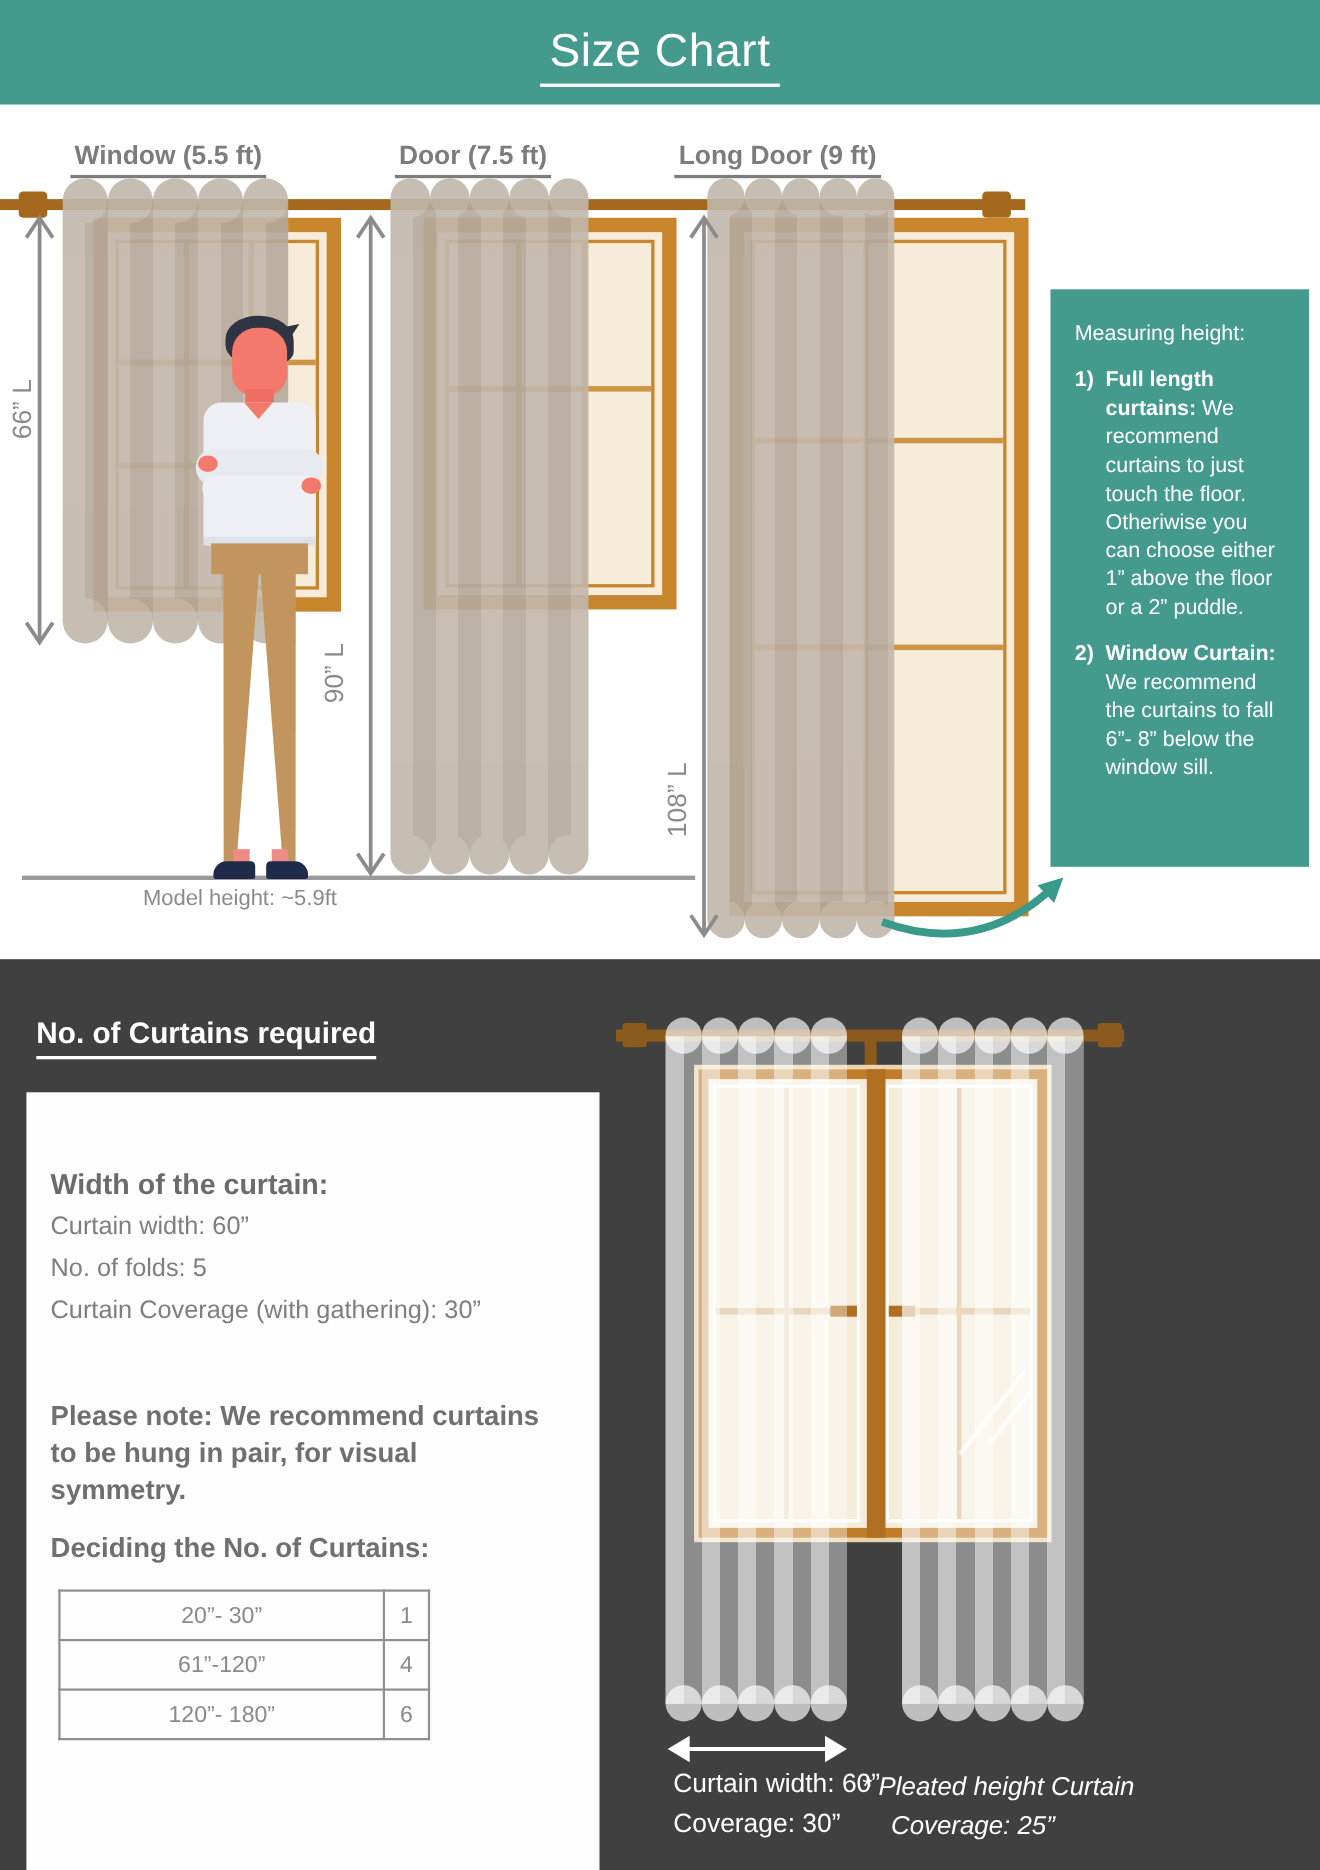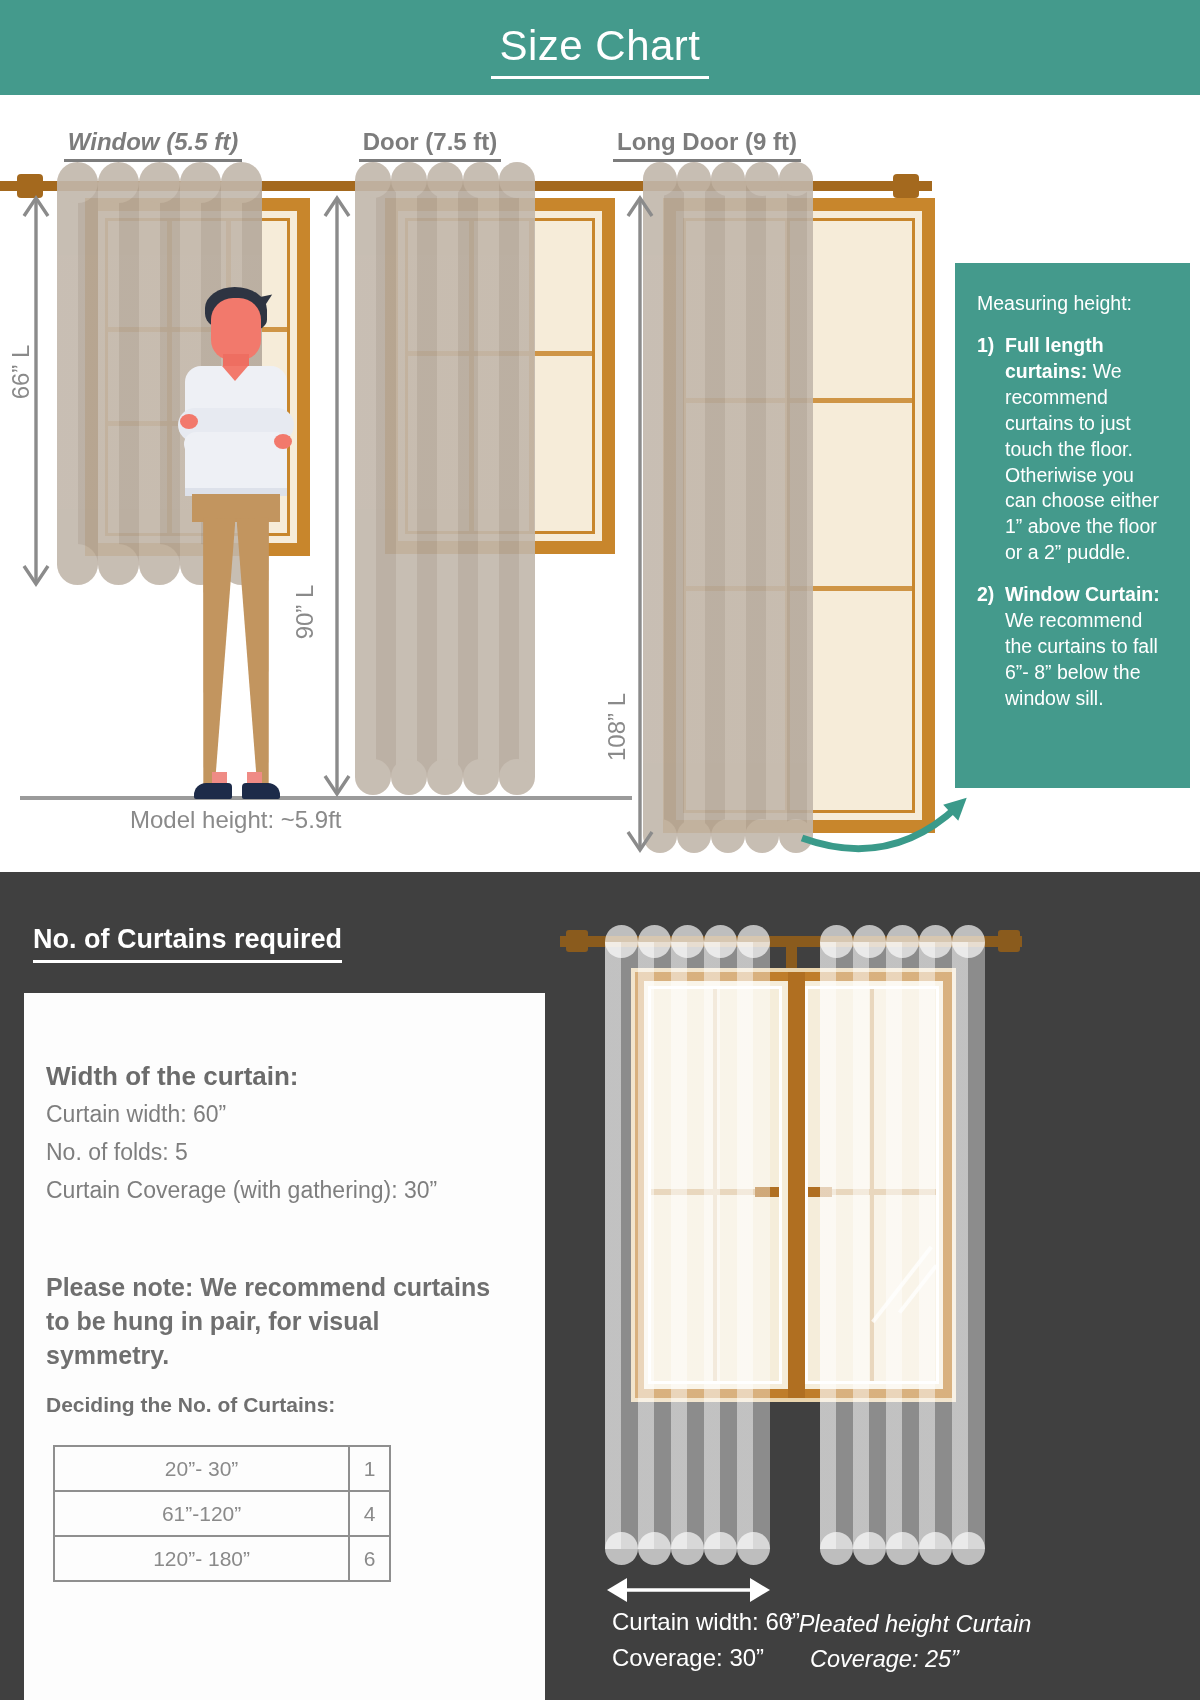--- a/index.html
+++ b/index.html
@@ -38,21 +38,21 @@
   .sheer {
     --cfill:rgba(255,255,255,.66);
     --cstripes:repeating-linear-gradient(90deg,rgba(255,255,255,.68) 0 16.5px,rgba(255,255,255,.40) 16.5px 33px); }
 
   
   .marrow { position:absolute; z-index:6; }
   .vlabel { position:absolute; z-index:6; width:96px; text-align:center; font-size:24px; color:#8a8a8a;
             transform:rotate(-90deg); white-space:nowrap; }
 
   .floor { position:absolute; left:20px; top:796px; width:612px; height:4px; background:#9b9b9b; z-index:4; }
-  .model-cap { position:absolute; left:130px; top:806px; font-size:24px; color:#8a8a8a; z-index:6; }
+  .model-cap { position:absolute; left:130px; top:806px; font-size:20px; color:#8a8a8a; z-index:6; }
 
   
   .man { position:absolute; left:160px; top:286px; width:150px; height:514px; z-index:5; }
   .man div { position:absolute; }
   .hair  { left:45px; top:1px; width:62px; height:44px; background:#2e3442; border-radius:48% 52% 26% 40%; }
   .flick { left:98px; top:10px; width:0; height:0; border-left:16px solid #2e3442; border-bottom:16px solid transparent; transform:rotate(-12deg); }
   .face  { left:51px; top:12px; width:50px; height:62px; background:#f2796c; border-radius:22px 22px 20px 20px; }
   .neck  { left:63px; top:68px; width:26px; height:16px; background:#ee6e61; }
   .shirt { left:25px; top:80px; width:102px; height:130px; background:#eef0f5; border-radius:16px 16px 6px 6px; }
   .chestv{ left:62px; top:80px; width:0; height:0; border-left:13px solid transparent; border-right:13px solid transparent; border-top:15px solid #f2796c; }
@@ -82,21 +82,21 @@
 
   
   .bsec { position:absolute; left:0; top:872px; width:1200px; height:976px; background:#404040; z-index:8; }
   .bsec .bheading { position:absolute; left:33px; top:52px; }
   .bsec .bheading span { display:inline-block; color:#fff; font-size:27px; font-weight:bold;
                          border-bottom:3px solid #fff; padding-bottom:5px; }
   .panel { position:absolute; left:24px; top:121px; width:521px; height:707px; background:#fdfdfd; }
   .panel .wtitle { position:absolute; left:22px; top:68px; font-size:26px; font-weight:bold; color:#6b6b6b; }
   .panel .spec { position:absolute; left:22px; font-size:23px; color:#7e7e7e; }
   .panel .note { position:absolute; left:22px; top:278px; width:450px; font-size:25px; font-weight:bold; color:#6f6f6f; line-height:1.35; }
-  .panel .ttitle { position:absolute; left:22px; top:400px; font-size:21px; font-weight:bold; color:#6f6f6f; }
+  .panel .ttitle { position:absolute; left:22px; top:400px; font-size:25px; font-weight:bold; color:#6f6f6f; }
   .rtable { position:absolute; left:29px; top:452px; width:338px; border-collapse:collapse; font-size:21px; color:#8a8a8a; }
   .rtable th, .rtable td { border:2px solid #8f8f8f; text-align:center; font-weight:400; }
   .rtable th { height:42px; font-size:21.5px; }
   .rtable td { height:45px; }
   .rtable .c1 { width:152px; }
 
   
   .brod { position:absolute; left:560px; top:64px; width:462px; height:11px; background:#8a5b1d; z-index:1; }
   .bfin { position:absolute; top:58px; width:22px; height:22px; background:#8a5b1d; border-radius:3px; z-index:2; }
   .cpost { position:absolute; left:786px; top:70px; width:11px; height:36px; background:#8a5b1d; z-index:1; }
@@ -117,21 +117,21 @@
 </style>
 </head>
 <body>
 
 <div id="canvas">
 
   <div class="hdr">
     <div class="title"><span>Size Chart</span></div>
   </div>
 
-  <div class="dlabel" style="left:58px; width:190px;font-style:italic;"><span>Window (5.5 ft)</span></div>
+  <div class="dlabel" style="left:58px; width:190px;"><span>Window (5.5 ft)</span></div>
   <div class="dlabel" style="left:334px; width:192px;"><span>Door (7.5 ft)</span></div>
   <div class="dlabel" style="left:608px; width:198px;"><span>Long Door (9 ft)</span></div>
 
   <div class="rod" style="left:0; top:181px; width:932px; height:10px;"></div>
   <div class="finial" style="left:17px; top:174px; width:26px; height:24px;"></div>
   <div class="finial" style="left:893px; top:174px; width:26px; height:24px;"></div>
 
   <div class="wframe" style="left:85px; top:198px; width:225px; height:358px;">
     <div class="inner">
       <div class="mull-v" style="left:33%;"></div>

